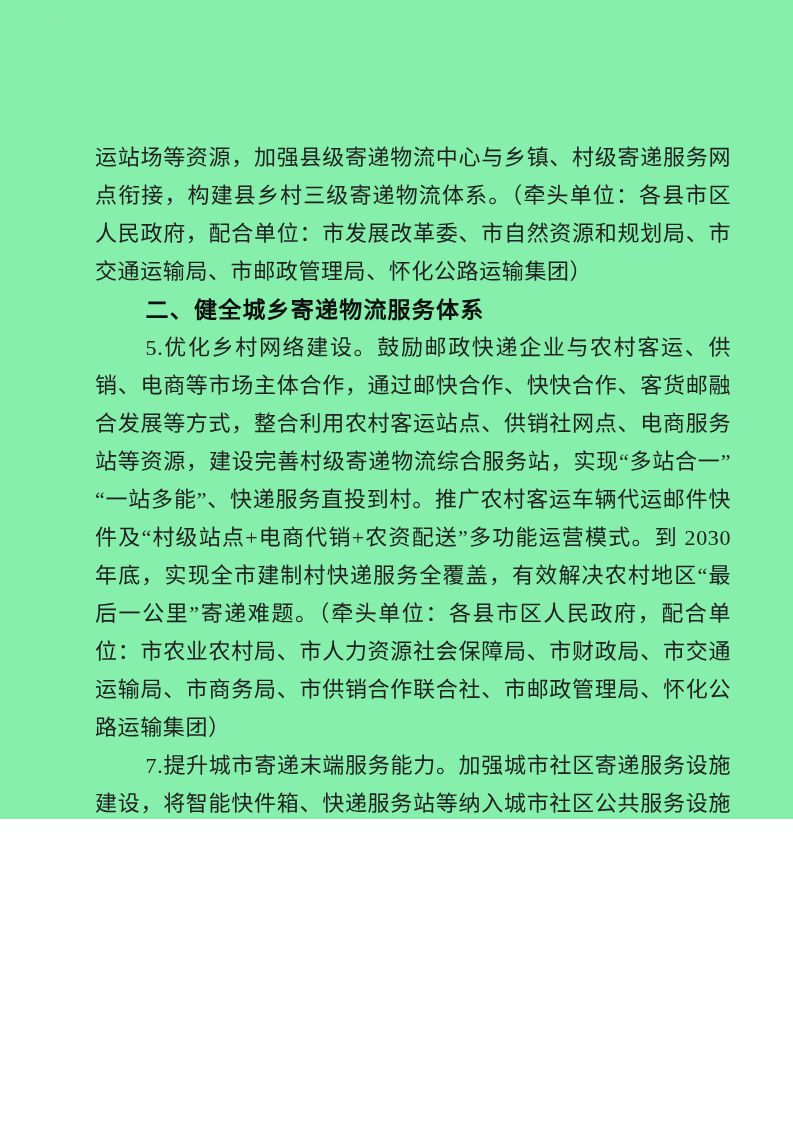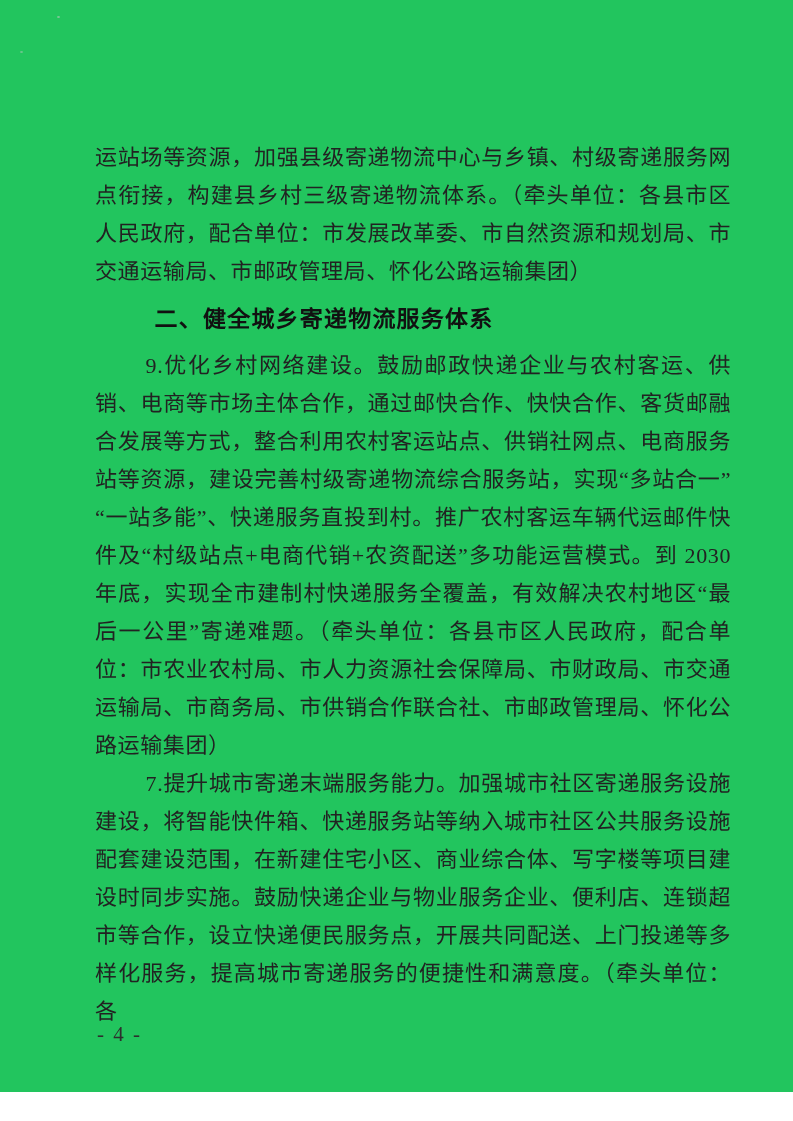--- a/index.html
+++ b/index.html
@@ -4,22 +4,22 @@
 <title>Document Page</title>
 <style>
   html, body {
     margin: 0;
     padding: 0;
     background: #ffffff;
   }
   .page {
     position: relative;
     width: 793px;
-    height: 1092px;
-    background: #22c55e;
+    height: 819px;
+    background: #86efac;
     overflow: hidden;
     font-family: "Liberation Serif", serif;
     color: #1c1c1c;
   }
   .doc-body {
     position: absolute;
     left: 95px;
     top: 139px;
     width: 636px;
     font-size: 22px;
@@ -31,21 +31,21 @@
   }
   .para {
     margin: 0;
     padding: 0;
     text-indent: 2.3em;
   }
   .para.no-indent {
     text-indent: 0;
   }
   .heading {
-    margin: 9px;
+    margin: 0;
     padding: 0;
     font-size: 23px;
     font-weight: 700;
     font-family: "Liberation Sans", sans-serif;
     text-indent: 2.2em;
     letter-spacing: 1.2px;
     line-height: 38px;
     color: #111111;
   }
   .page-number {
@@ -69,19 +69,19 @@
 <body>
 
 <div class="page">
 
   <span class="speck speck-1"></span>
   <span class="speck speck-2"></span>
 
   <div class="doc-body">
     <p class="para no-indent">运站场等资源，加强县级寄递物流中心与乡镇、村级寄递服务网点衔接，构建县乡村三级寄递物流体系。（牵头单位：各县市区人民政府，配合单位：市发展改革委、市自然资源和规划局、市交通运输局、市邮政管理局、怀化公路运输集团）</p>
     <h2 class="heading">二、健全城乡寄递物流服务体系</h2>
-    <p class="para">9.优化乡村网络建设。鼓励邮政快递企业与农村客运、供销、电商等市场主体合作，通过邮快合作、快快合作、客货邮融合发展等方式，整合利用农村客运站点、供销社网点、电商服务站等资源，建设完善村级寄递物流综合服务站，实现“多站合一”“一站多能”、快递服务直投到村。推广农村客运车辆代运邮件快件及“村级站点+电商代销+农资配送”多功能运营模式。到 2030 年底，实现全市建制村快递服务全覆盖，有效解决农村地区“最后一公里”寄递难题。（牵头单位：各县市区人民政府，配合单位：市农业农村局、市人力资源社会保障局、市财政局、市交通运输局、市商务局、市供销合作联合社、市邮政管理局、怀化公路运输集团）</p>
+    <p class="para">5.优化乡村网络建设。鼓励邮政快递企业与农村客运、供销、电商等市场主体合作，通过邮快合作、快快合作、客货邮融合发展等方式，整合利用农村客运站点、供销社网点、电商服务站等资源，建设完善村级寄递物流综合服务站，实现“多站合一”“一站多能”、快递服务直投到村。推广农村客运车辆代运邮件快件及“村级站点+电商代销+农资配送”多功能运营模式。到 2030 年底，实现全市建制村快递服务全覆盖，有效解决农村地区“最后一公里”寄递难题。（牵头单位：各县市区人民政府，配合单位：市农业农村局、市人力资源社会保障局、市财政局、市交通运输局、市商务局、市供销合作联合社、市邮政管理局、怀化公路运输集团）</p>
     <p class="para">7.提升城市寄递末端服务能力。加强城市社区寄递服务设施建设，将智能快件箱、快递服务站等纳入城市社区公共服务设施配套建设范围，在新建住宅小区、商业综合体、写字楼等项目建设时同步实施。鼓励快递企业与物业服务企业、便利店、连锁超市等合作，设立快递便民服务点，开展共同配送、上门投递等多样化服务，提高城市寄递服务的便捷性和满意度。（牵头单位：各</p>
   </div>
 
   <div class="page-number">- 4 -</div>
 
 </div>
 
 </body></html>

